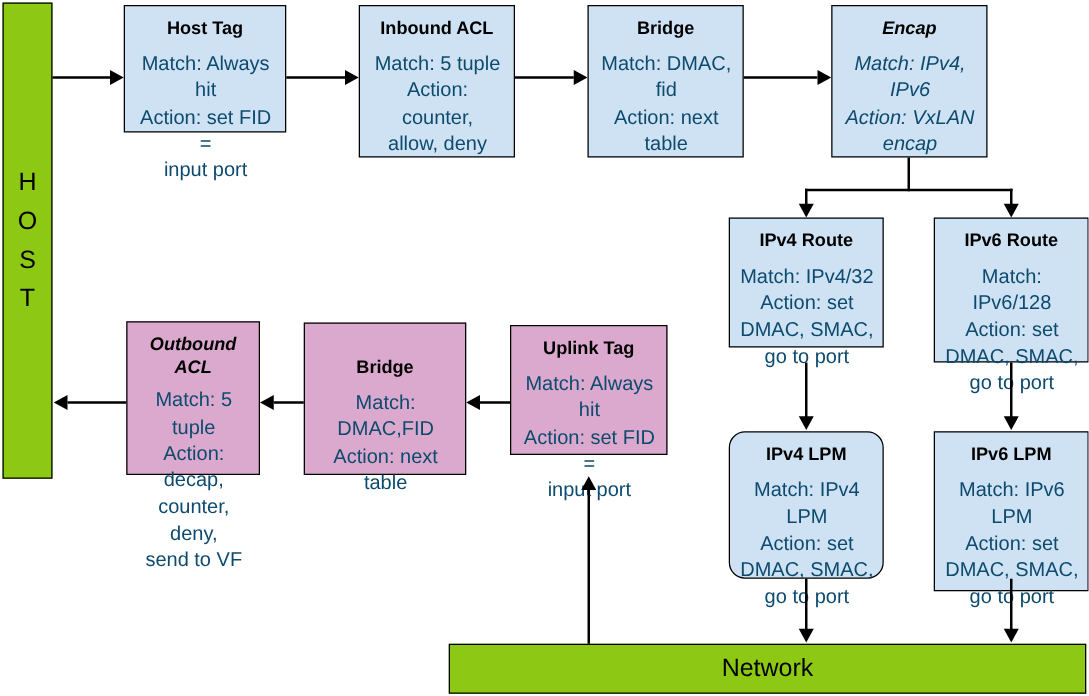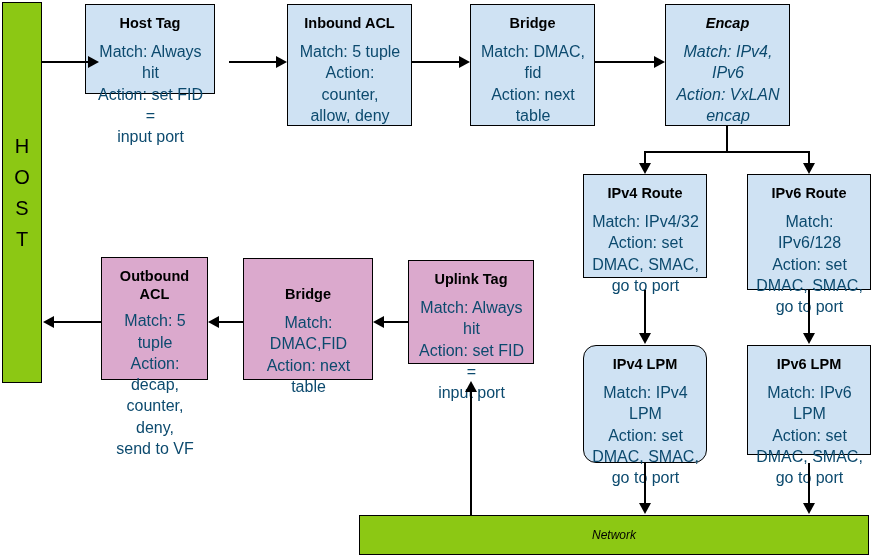--- a/index.html
+++ b/index.html
@@ -72,23 +72,22 @@
     width: 510px;
     height: 40px;
     border: 1px solid #000000;
     box-sizing: border-box;
     background: #8cc814;
     display: flex;
     align-items: center;
     justify-content: center;
   }
   #network-bar .label {
-    font-size: 12px;
+    font-size: 20px;
     color: #000000;
-    font-style: italic;
   }
 
   
   .ln {
     position: absolute;
     background: #000000;
   }
   .lnh { height: 2px; }
   .lnv { width: 2px; }
 
@@ -123,21 +122,21 @@
 
 <div id="canvas">
 
   <div id="host-bar">
     <span class="letter">H</span>
     <span class="letter">O</span>
     <span class="letter">S</span>
     <span class="letter">T</span>
   </div>
 
-  <div class="node blue" style="left:85px; top:4px; width:130px; height:90px;">
+  <div class="node blue" style="left:99px; top:4px; width:130px; height:102px;">
     <span class="title">Host Tag</span>
     <span class="body">Match: Always hit
 Action: set FID =
 input port</span>
   </div>
 
   <div class="node blue" style="left:287px; top:4px; width:125px; height:122px;">
     <span class="title">Inbound ACL</span>
     <span class="body">Match: 5 tuple
 Action: counter,
@@ -174,21 +173,21 @@
   </div>
 
   <div class="node blue" style="left:583px; top:345px; width:124px; height:118px;border-radius:13px;">
     <span class="title">IPv4 LPM</span>
     <span class="body">Match: IPv4 LPM
 Action: set
 DMAC, SMAC,
 go to port</span>
   </div>
 
-  <div class="node blue" style="left:747px; top:345px; width:124px; height:110px;">
+  <div class="node blue" style="left:747px; top:345px; width:124px; height:128px;">
     <span class="title">IPv6 LPM</span>
     <span class="body">Match: IPv6 LPM
 Action: set
 DMAC, SMAC,
 go to port</span>
   </div>
 
   <div class="node pink" style="left:408px; top:260px; width:126px; height:104px;">
     <span class="title">Uplink Tag</span>
     <span class="body">Match: Always hit
@@ -196,21 +195,21 @@
 input port</span>
   </div>
 
   <div class="node pink" style="left:243px; top:258px; width:130px; height:122px;">
     <span class="title" style="padding-top:26px;">Bridge</span>
     <span class="body">Match: DMAC,FID
 Action: next table</span>
   </div>
 
   <div class="node pink" style="left:101px; top:257px; width:107px; height:123px;">
-    <span class="title" style="white-space:pre-line;">Outbound
+    <span class="title" style="white-space:pre-line;font-style:italic;">Outbound
 ACL</span>
     <span class="body" style="padding-top:7px;">Match: 5 tuple
 Action: decap,
 counter, deny,
 send to VF</span>
   </div>
 
   <div id="network-bar">
     <span class="label">Network</span>
   </div>

